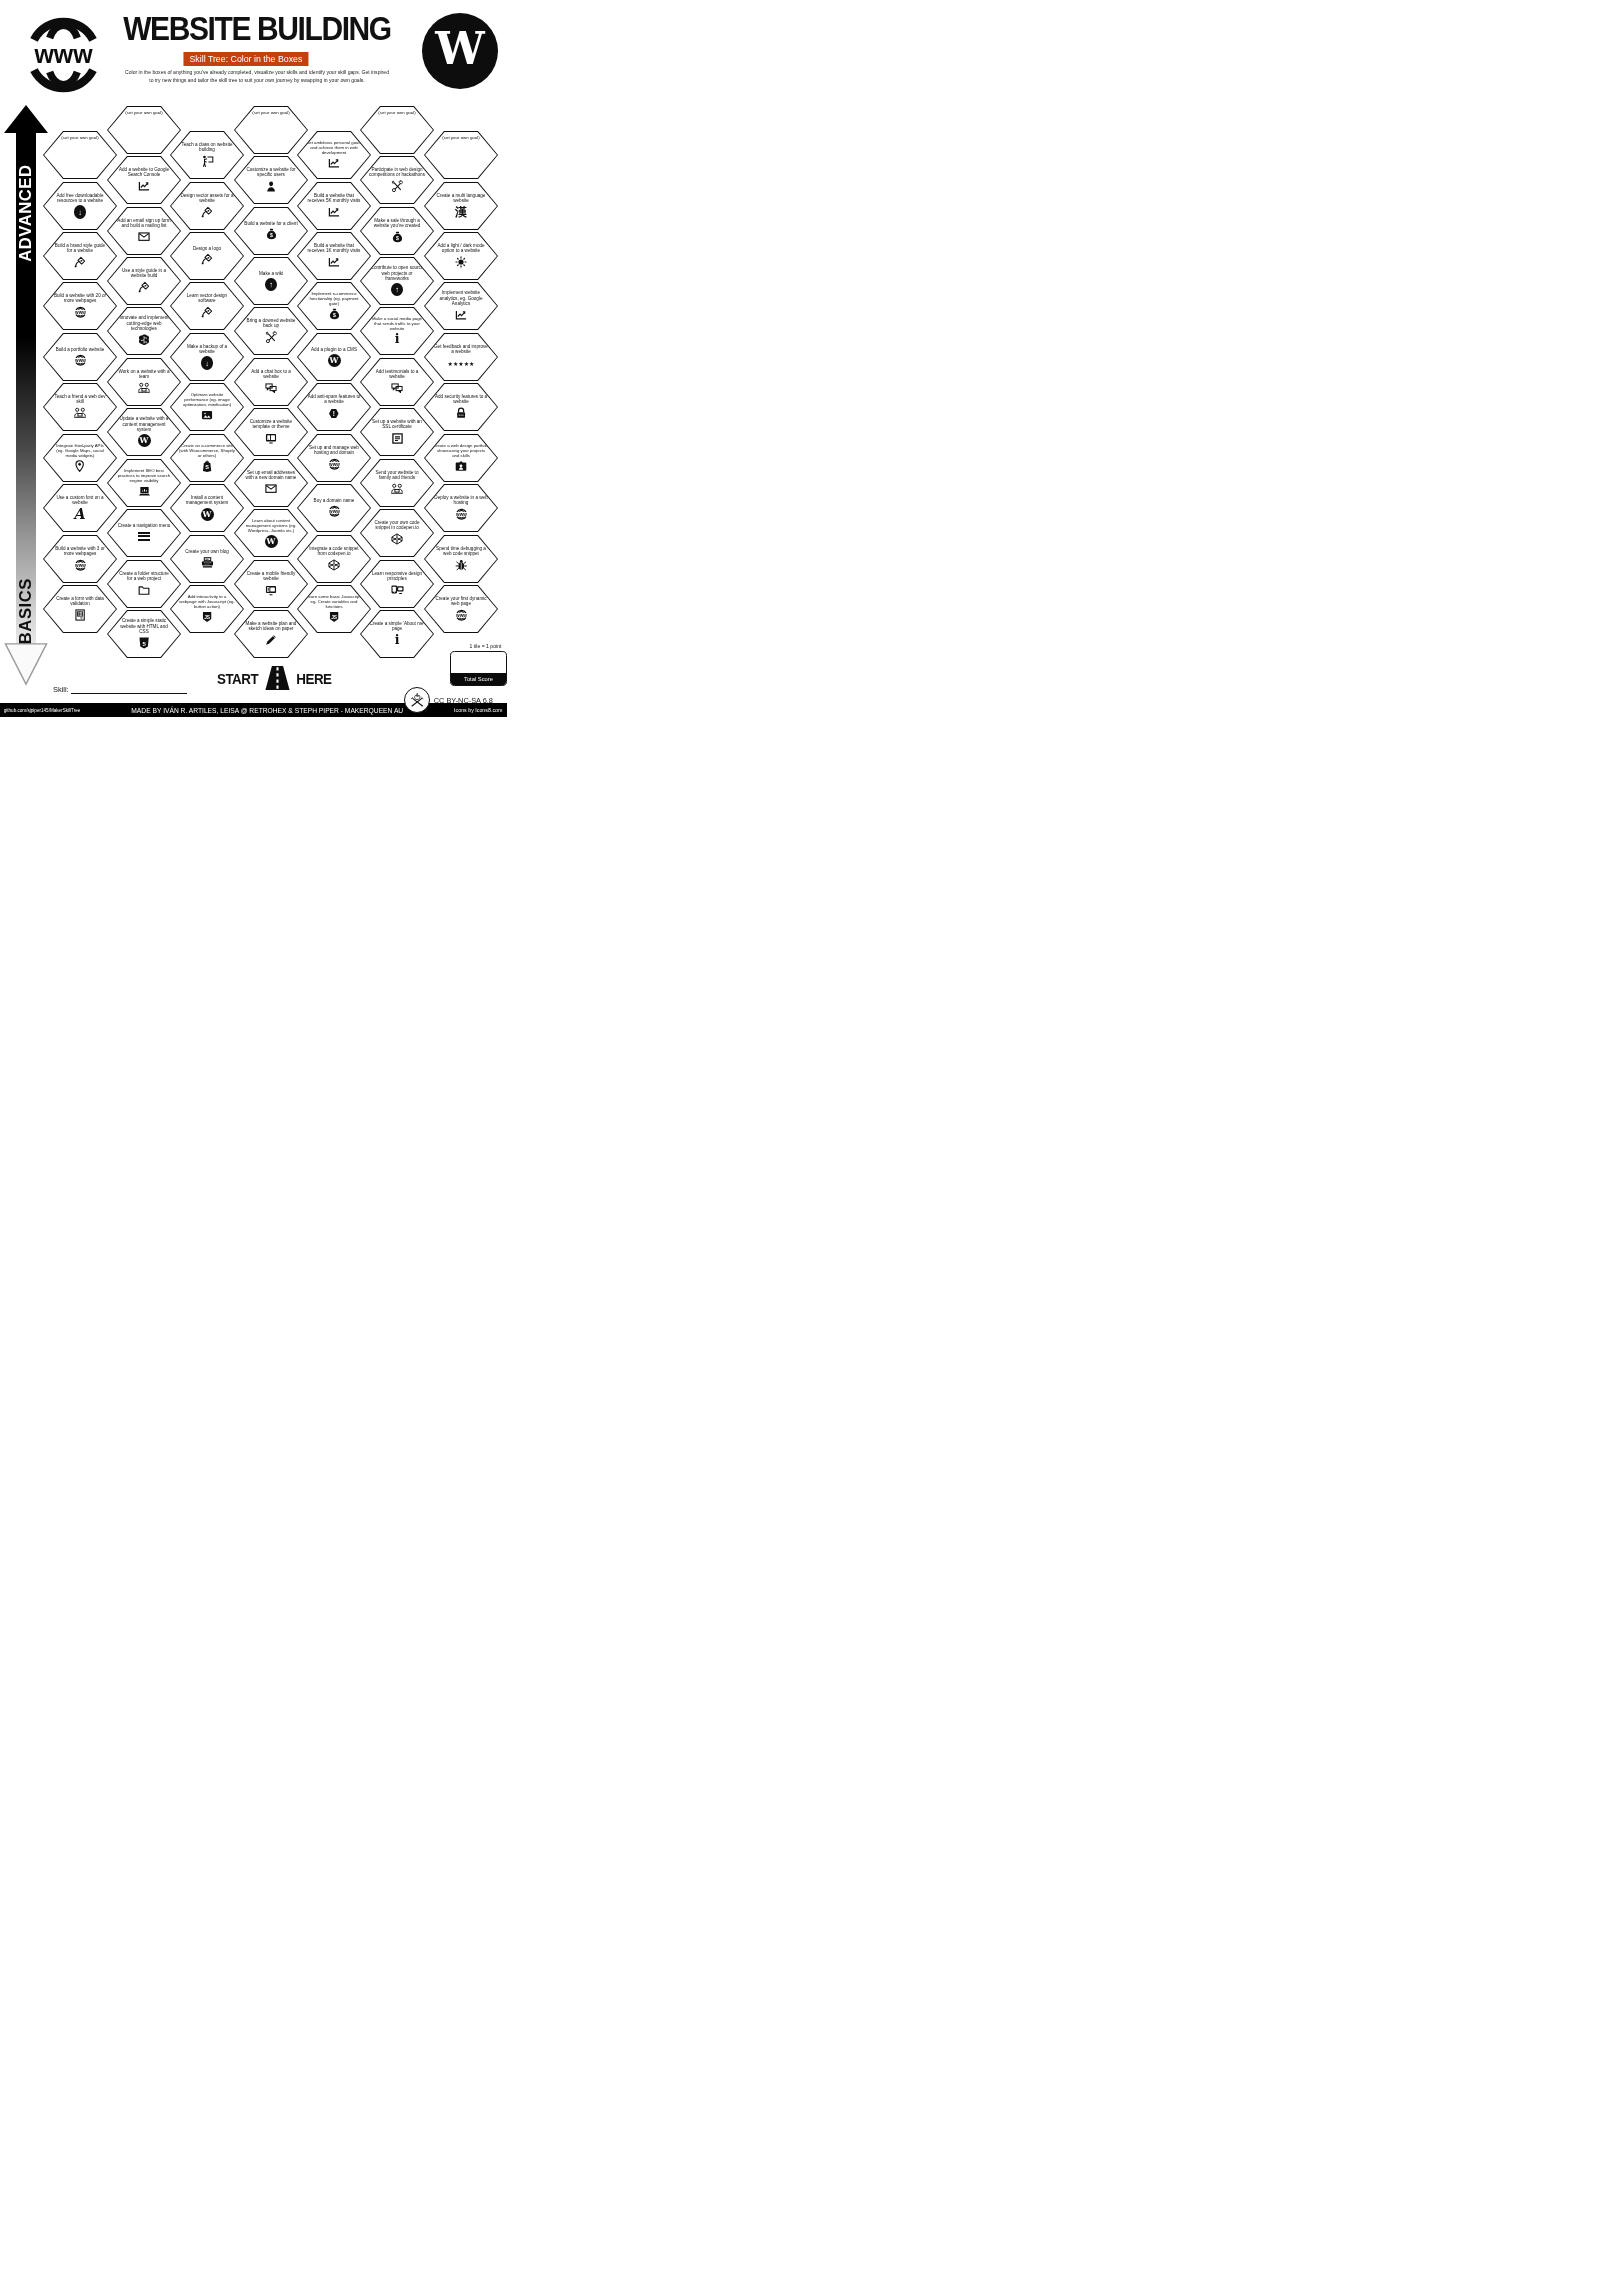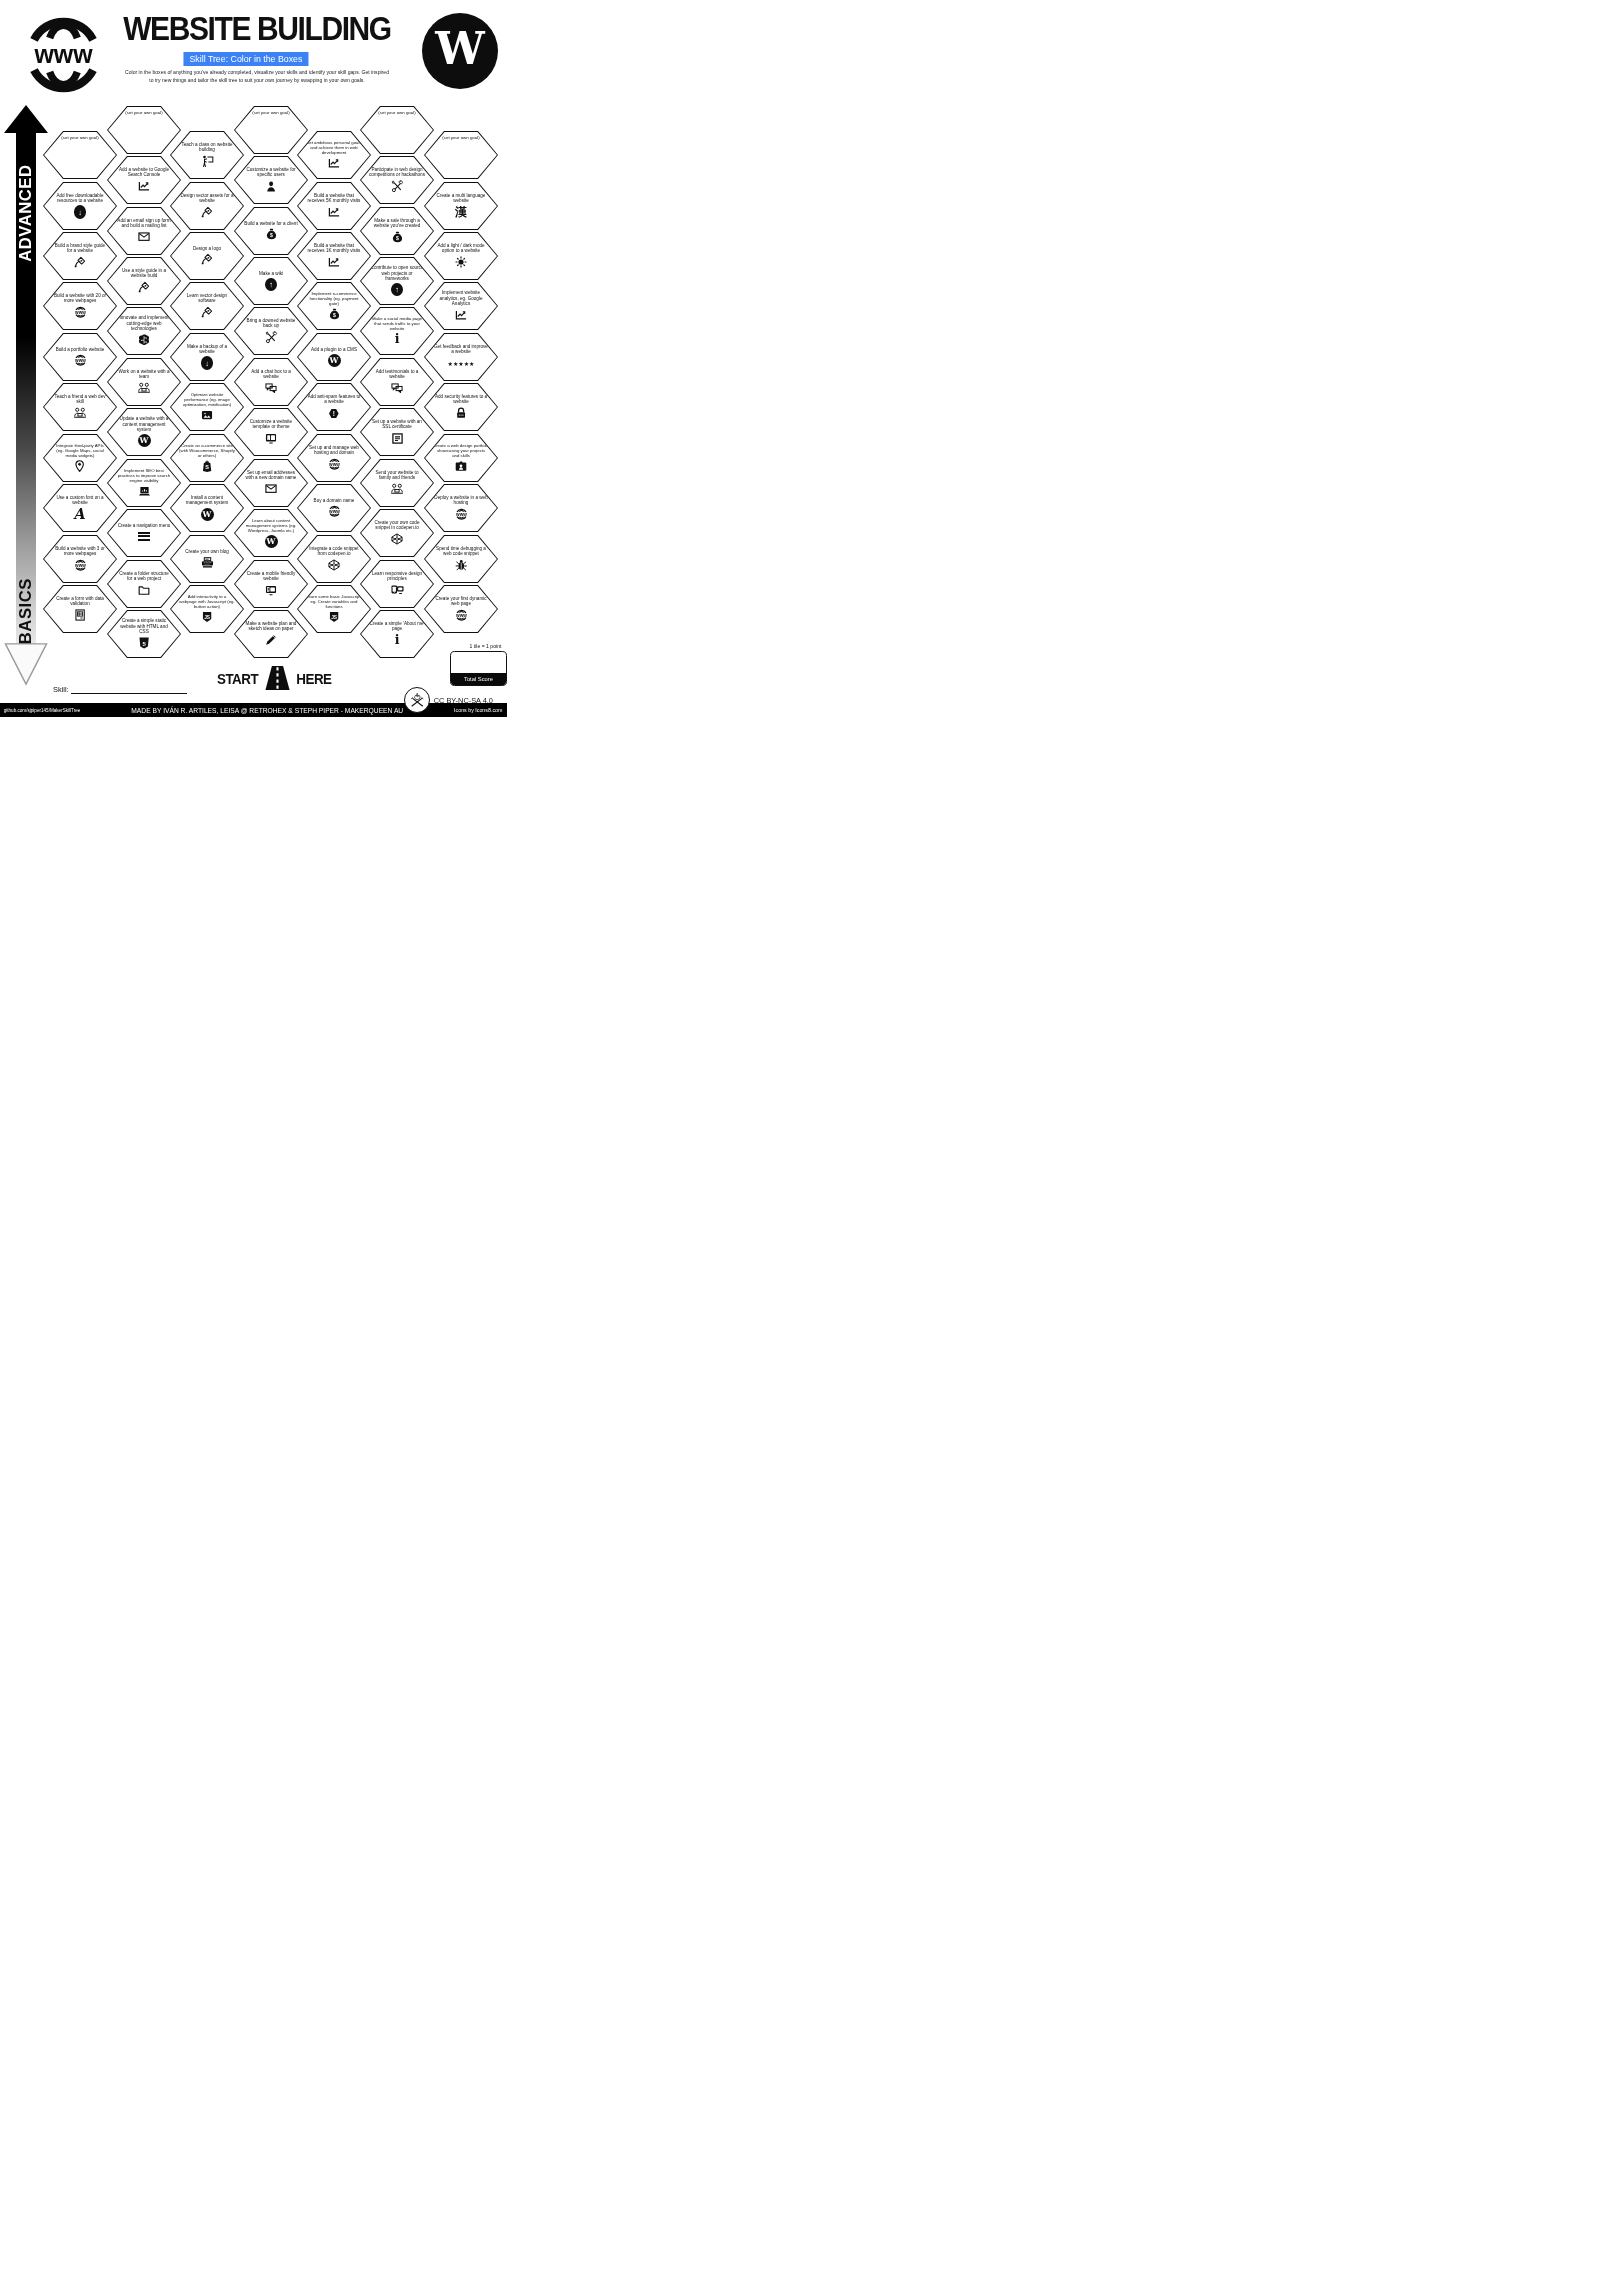--- a/index.html
+++ b/index.html
@@ -3,21 +3,21 @@
 <meta charset="utf-8">
 <style>
   html,body{margin:0;padding:0;background:#fff;}
   #poster{position:relative;width:507px;height:718px;background:#fff;overflow:hidden;
           font-family:"Liberation Sans",sans-serif;color:#111;}
   
   .title{position:absolute;left:79px;top:11px;width:356px;text-align:center;
          font-size:30px;font-weight:bold;letter-spacing:-1.4px;transform:scaleY(1.08);
          transform-origin:top center;white-space:nowrap;}
   .subtitle-box{position:absolute;left:50%;top:52px;transform:translateX(-56%);
-         background:#3b82f6;color:#fff;padding:1.9px 6.5px;font-size:8.8px;}
+         background:#c2410c;color:#fff;padding:1.9px 6.5px;font-size:8.8px;}
   .desc{position:absolute;left:95px;top:69px;width:324px;text-align:center;
         font-size:5.1px;line-height:1.55;color:#1a1a1a;}
   .www-logo{position:absolute;left:22px;top:13px;}
   .wp-logo{position:absolute;left:422px;top:12.5px;width:76px;height:76px;border-radius:50%;
            background:#0d0d0d;display:flex;align-items:center;justify-content:center;}
   .wp-logo span{color:#fff;font-family:"DejaVu Serif","Liberation Serif",serif;
                 font-size:44px;font-weight:bold;line-height:1;margin-top:-2.8px;}
   
   .arrow-head-top{position:absolute;left:4.2px;top:105px;width:0;height:0;
      border-left:22px solid transparent;border-right:22px solid transparent;
@@ -968,21 +968,21 @@
   </div>
 
   <div class="cc-row">
     <div class="cc-circle">
       <svg width="18.5" height="18.5" viewBox="0 0 40 40">
         <path d="M20 5c2.2 3.2-1 4.8 1.2 7.4 1.5-1 2-2.2 2-3.7 2.6 2.1 3.6 5.2 1.5 7.8-2.3 2.8-8 2.6-9.8-.5-1.7-3.1.5-5.7 2.1-7.2.3 1 .8 1.9 1.7 2.4-.6-2.4.4-4.1 1.3-6.2z" fill="none" stroke="#111" stroke-width="1.6" stroke-linejoin="round"></path>
         <path d="M8 33L30 16M32 33L10 16" stroke="#111" stroke-width="2.4"></path>
         <path d="M7 17l3.5-3M33 17l-3.5-3" stroke="#111" stroke-width="2"></path>
       </svg>
     </div>
-    <span class="cc-text">CC BY-NC-SA 4.0</span>
+    <span class="cc-text">CC BY-NC-SA 6.8</span>
   </div>
 
   <div class="footer">
     <span class="fl">github.com/sjpiper145/MakerSkillTree</span>
     <span class="fc">MADE BY IVÁN R. ARTILES, LEISA @ RETROHEX  &amp; STEPH PIPER  -  MAKERQUEEN AU</span>
     <span class="fr">Icons by Icons8.com</span>
   </div>
 
 </div>
 

